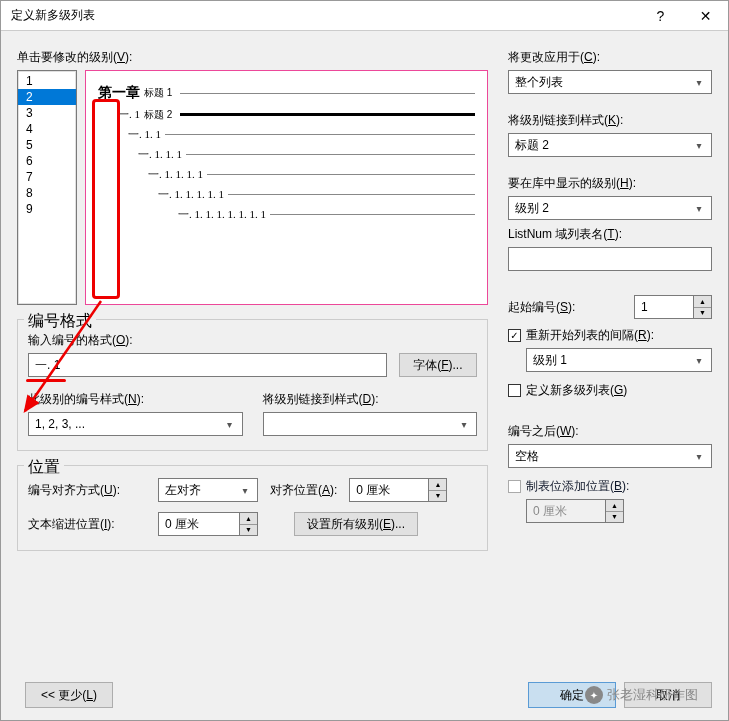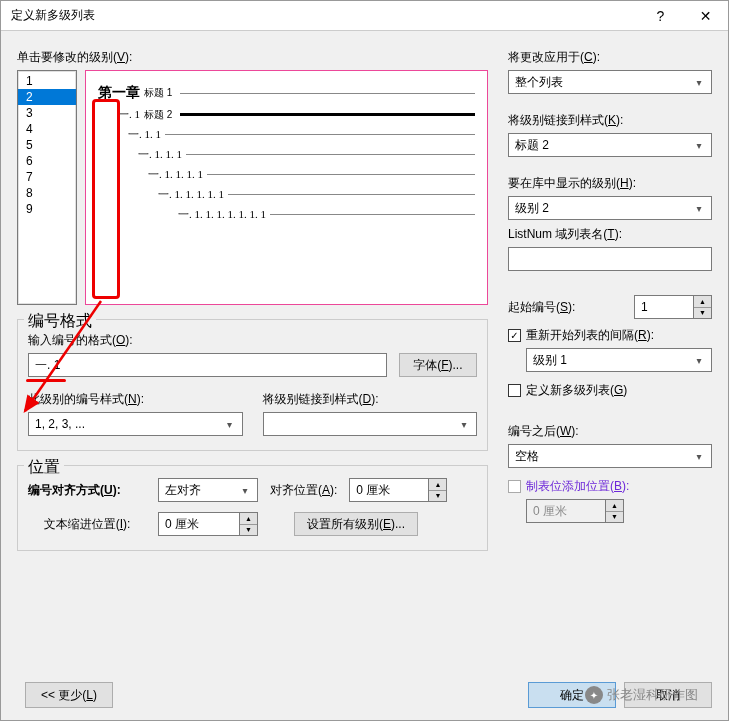--- a/index.html
+++ b/index.html
@@ -30,21 +30,21 @@
 .prow.sel .line { height: 3px; background: #000; }
 .redbox { position: absolute; border: 3px solid #e00; border-radius: 4px; pointer-events: none; }
 .fieldset { border: 1px solid #ccc; margin-top: 14px; padding: 12px 10px 14px 10px; position: relative; }
 .fieldset .legend { position: absolute; top: -9px; left: 6px; background: #f0f0f0; padding: 0 4px; font-size: 16px; }
 .textinput { height: 24px; border: 1px solid #7a7a7a; background: #fff; padding: 2px 6px; font-size: 12px; }
 .btn { height: 24px; border: 1px solid #adadad; background: #e1e1e1; padding: 0 12px; font-size: 12px; display: inline-flex; align-items: center; justify-content: center; }
 .combo { height: 24px; border: 1px solid #7a7a7a; background: #fff; display: flex; align-items: center; padding: 0 4px 0 6px; }
 .combo .arrow { margin-left: auto; width: 16px; text-align: center; color: #555; font-size: 10px; }
 .checkbox { display: flex; align-items: center; }
 .checkbox .box { width: 13px; height: 13px; border: 1px solid #333; background: #fff; margin-right: 5px; display: flex; align-items: center; justify-content: center; font-size: 10px; }
-.checkbox.disabled { color: #6d28d9; }
+.checkbox.disabled { color: #0f172a; }
 .checkbox.disabled .box { border-color: #aaa; }
 .spinner { display: flex; }
 .spinner .textinput { width: 60px; }
 .spinner .spins { width: 18px; border: 1px solid #7a7a7a; border-left: none; display: flex; flex-direction: column; }
 .spinner .spins div { flex: 1; background: #e1e1e1; display: flex; align-items: center; justify-content: center; font-size: 7px; border-bottom: 1px solid #999; }
 .spinner .spins div:last-child { border-bottom: none; }
 .footer { position: absolute; bottom: 14px; left: 16px; right: 16px; display: flex; align-items: center; }
 .footer .spacer { flex: 1; }
 .footer .btn { min-width: 88px; height: 26px; margin-left: 8px; }
 .primary { background: #c9dff0 !important; border-color: #5a9bd5 !important; }
@@ -158,41 +158,41 @@
                   <span class="arrow">▾</span>
               </div>
             </div>
           </div>
         </div>
 
         <div class="fieldset">
           <div class="legend">位置</div>
 
           <div class="row" style="align-items:center; gap:12px;">
-            <div style="width:118px;font-weight:bold;">
+            <div style="width:118px;">
               <span>编号对齐方式(</span><span class="underline">U</span>):
             </div>
             <div class="combo" style="width:100px;">
               <span>左对齐</span>
                 <span class="arrow">▾</span>
             </div>
             <div>
               <span>对齐位置(</span><span class="underline">A</span>):
             </div>
             <div class="spinner">
               <input class="textinput" style="width: 80px;" value="0 厘米">
               <div class="spins">
                   <div>▲</div>
                   <div>▼</div>
                 </div>
             </div>
           </div>
 
           <div class="row" style="align-items:center; gap:12px; margin-top:10px;">
-            <div style="width:118px;text-align:center;">
+            <div style="width:118px;">
               <span>文本缩进位置(</span><span class="underline">I</span>):
             </div>
             <div class="spinner">
               <input class="textinput" style="width: 82px;" value="0 厘米">
               <div class="spins">
                   <div>▲</div>
                   <div>▼</div>
                 </div>
             </div>
             <button class="btn" style="margin-left:24px;">

